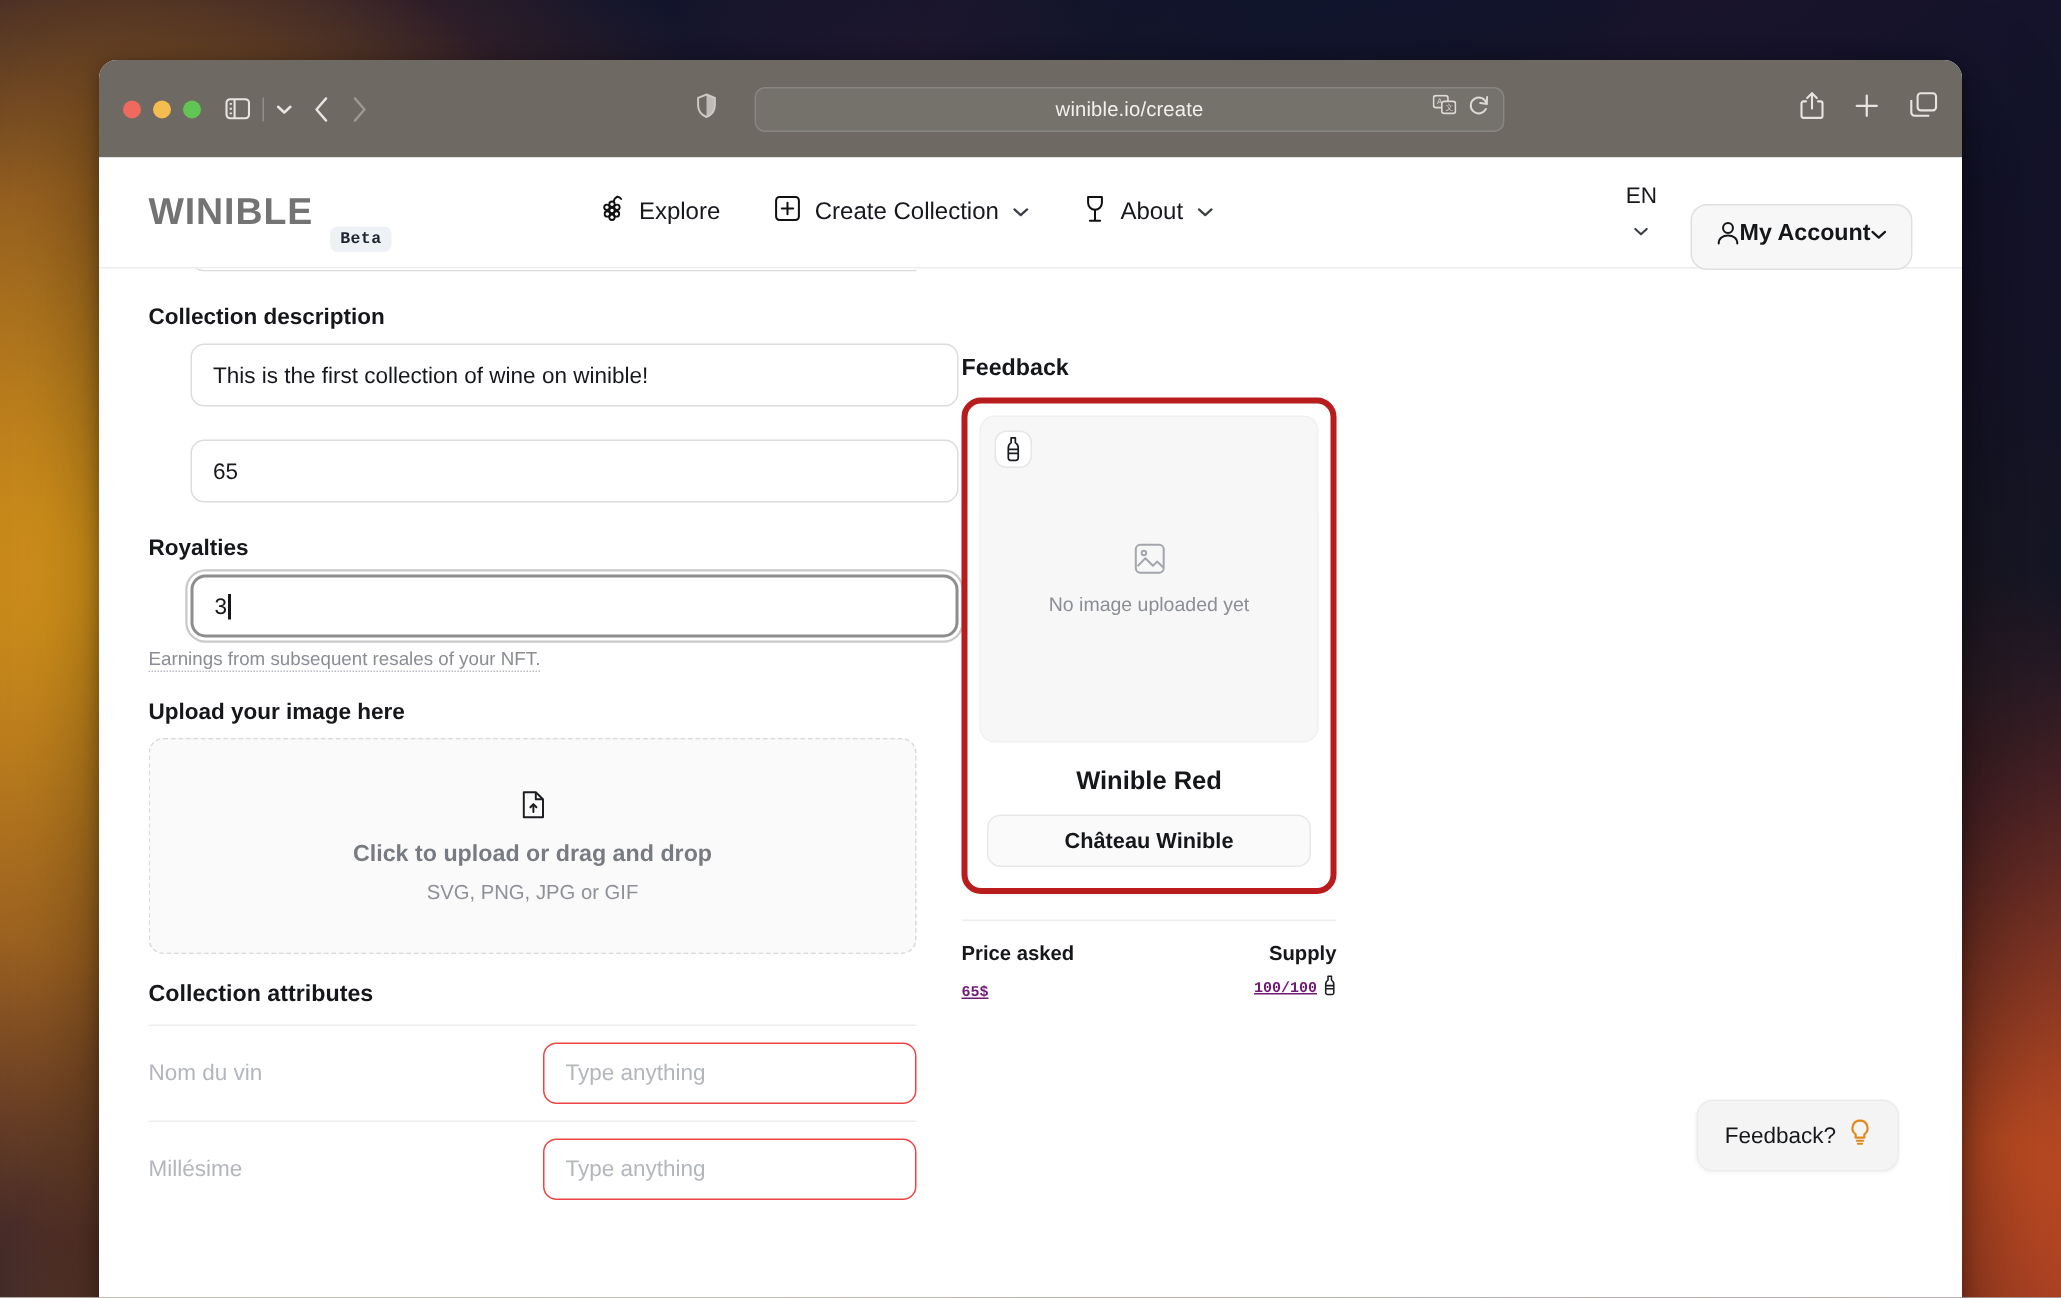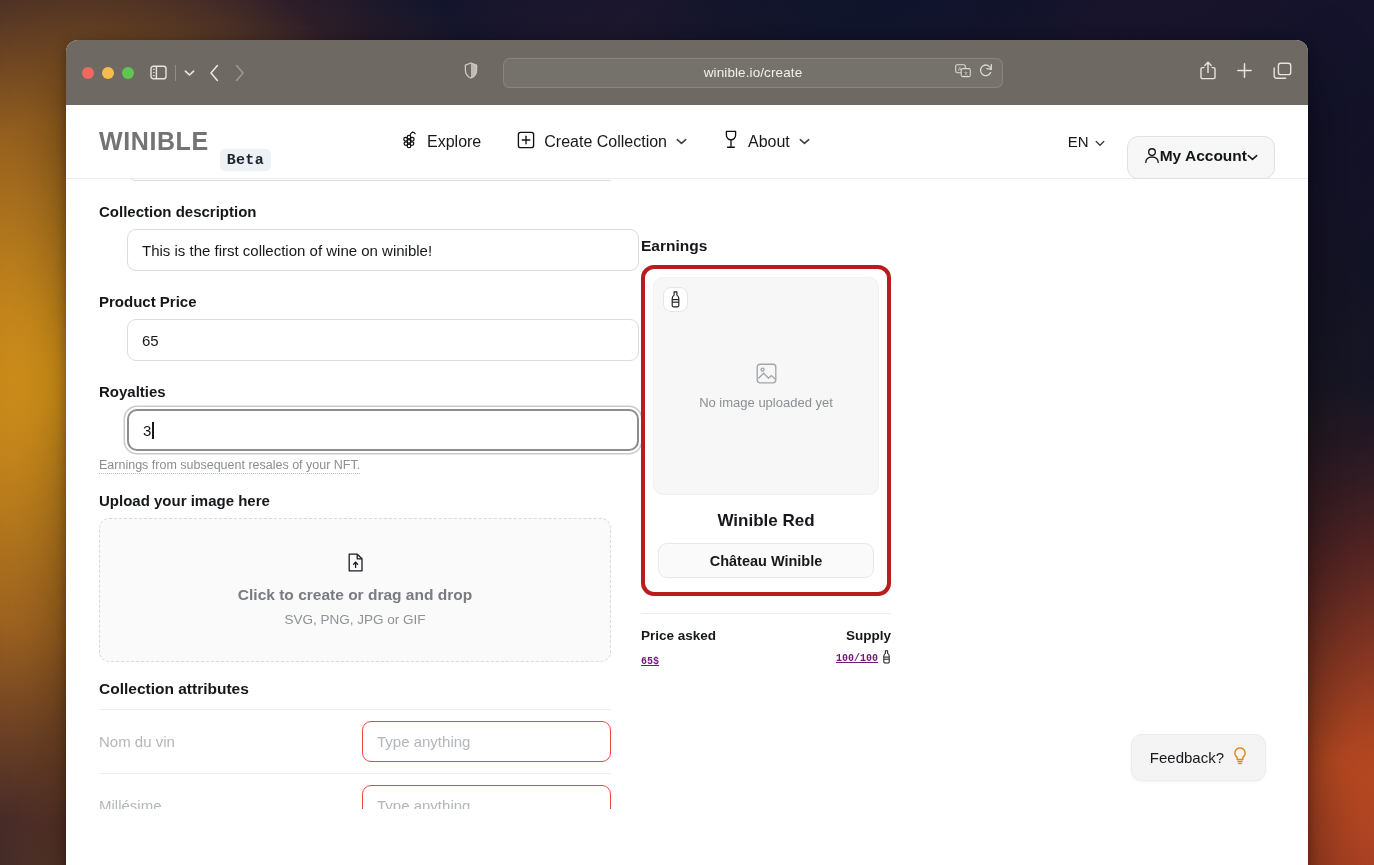--- a/index.html
+++ b/index.html
@@ -167,21 +167,21 @@
     font-size: 25px;
     font-weight: 800;
     letter-spacing: 0.6px;
     color: #737373;
   }
   #beta-badge {
     margin-left: 11px;
     background: #eef2f7;
     color: #1d2430;
     font-family: "Liberation Mono", monospace;
-    font-size: 15px;
+    font-size: 11px;
     font-weight: 700;
     padding: 3px 7px 2px;
     border-radius: 5px;
     letter-spacing: 0.3px;
     margin-top: 36px;
   }
   .logo-wrap { display: flex; align-items: center; }
 
   #main-nav {
     display: flex;
@@ -207,20 +207,21 @@
     margin-left: auto;
   }
   #lang-switch {
     display: flex;
     align-items: center;
     gap: 6px;
     font-size: 15px;
     font-weight: 500;
     color: #16181d;
     cursor: pointer;
+    flex-direction: column;
   }
   #account-button {
     display: flex;
     align-items: flex-start;
     gap: 0;
     border: 1px solid #e0e0e0;
     background: #f7f7f7;
     border-radius: 11px;
     padding: 10px 16px;
     font-size: 15.5px;
@@ -664,21 +665,20 @@
           <div class="field">
             <label class="field-label">Collection description</label>
             <div class="text-input">
               <span>This is the first collection of wine on winible!</span>
             </div>
           </div>
 
           <div class="spacer-22"></div>
 
           <div class="field">
-            <label class="field-label">Product Price</label>
             <div class="text-input">
               <span>65</span>
             </div>
           </div>
 
           <div class="spacer-22"></div>
 
           <div class="field">
             <label class="field-label">Royalties</label>
             <div class="text-input focused">
@@ -694,21 +694,21 @@
             <label class="field-label">Upload your image here</label>
             <div id="upload-zone">
               <span>
                 <svg width="17" height="19" viewBox="0 0 17 19" fill="none" stroke="#1b1d22" stroke-width="1.3" stroke-linejoin="round">
                   <path d="M2.2 1.2 H10.2 L15 5.8 V17.8 H2.2 Z"></path>
                   <polyline points="10.2,1.2 10.2,5.8 15,5.8"></polyline>
                   <line x1="8.6" y1="14.4" x2="8.6" y2="9.4" stroke-linecap="round"></line>
                   <polyline points="6.6,11.2 8.6,9.2 10.6,11.2" stroke-linecap="round"></polyline>
                 </svg>
               </span>
-              <div id="upload-title">Click to create or drag and drop</div>
+              <div id="upload-title">Click to upload or drag and drop</div>
               <div id="upload-subtitle">SVG, PNG, JPG or GIF</div>
             </div>
           </div>
 
           <div class="spacer-18"></div>
 
           <div class="field">
             <div id="attributes-title">Collection attributes</div>
 
             <div class="attr-row">
@@ -721,21 +721,21 @@
             <div class="attr-row">
               <span class="attr-name">Millésime</span>
               <div class="attr-input">
                 <span>Type anything</span>
               </div>
             </div>
           </div>
         </div>
 
         <div id="preview-col">
-          <div id="preview-label">Earnings</div>
+          <div id="preview-label">Feedback</div>
 
           <div id="preview-card">
             <div id="preview-media-wrap">
               <div id="bottle-badge">
                 <svg width="11" height="17" viewBox="0 0 11 17" fill="none" stroke="#1b1d22" stroke-width="1.15" stroke-linejoin="round">
                   <path d="M4.1 0.9 H6.9 V4.1 C6.9 4.1 8.8 5.4 8.8 7.6 V14.4 A1.5 1.5 0 0 1 7.3 15.9 H3.7 A1.5 1.5 0 0 1 2.2 14.4 V7.6 C2.2 5.4 4.1 4.1 4.1 4.1 Z"></path>
                   <line x1="2.3" y1="8.6" x2="8.7" y2="8.6"></line>
                   <line x1="2.3" y1="11.2" x2="8.7" y2="11.2"></line>
                 </svg>
               </div>

